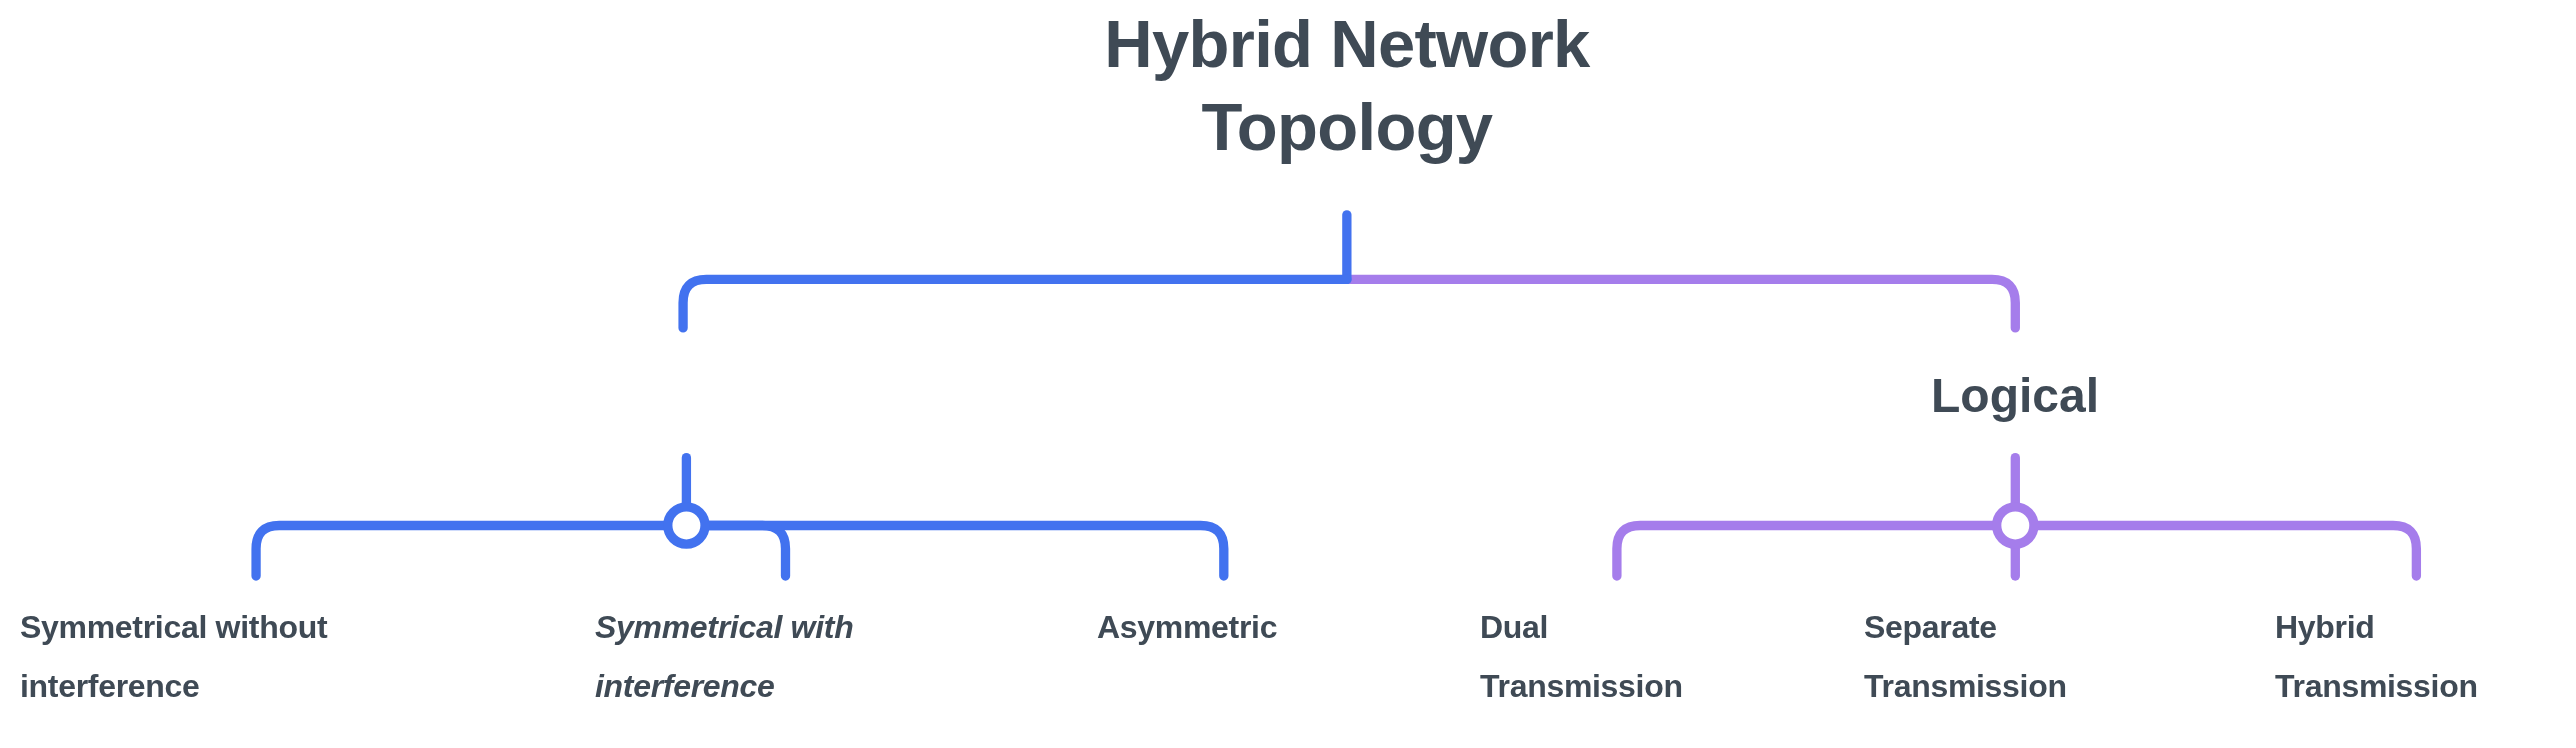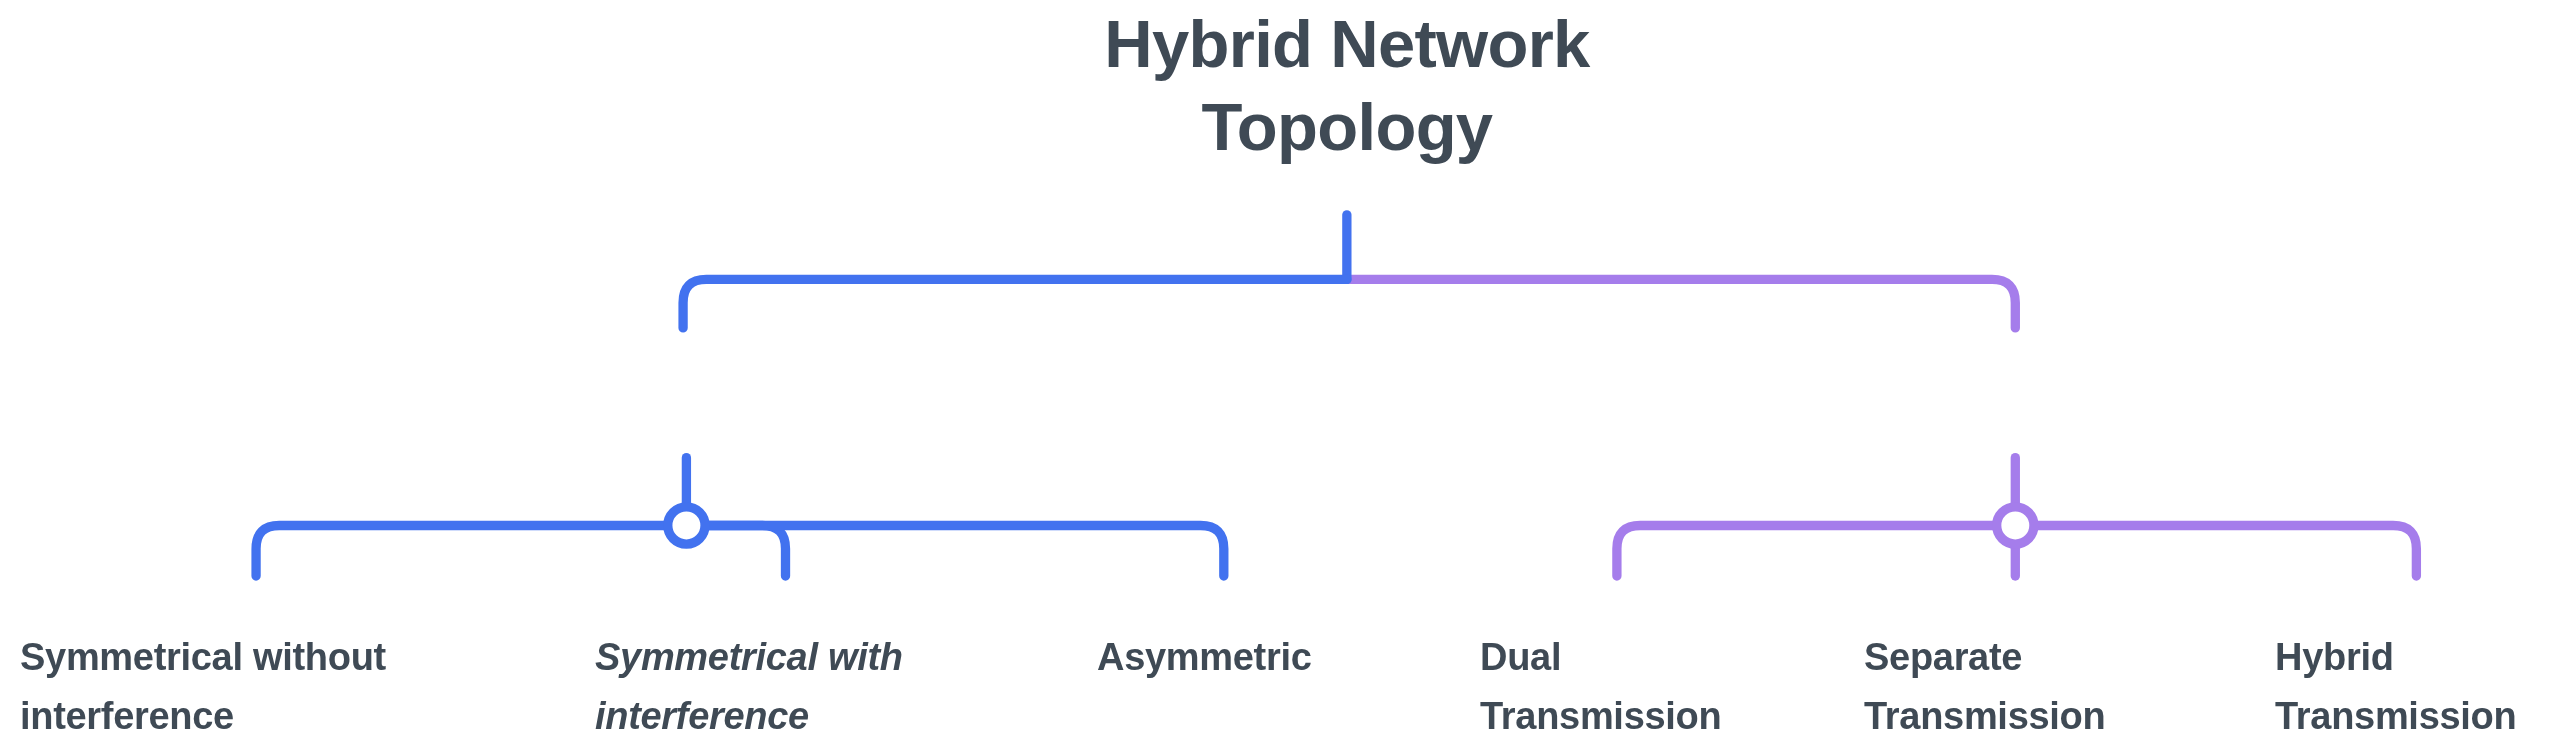--- a/index.html
+++ b/index.html
@@ -41,22 +41,22 @@
   .branch-label {
     top: 372px;
     transform: translateX(-50%);
     text-align: center;
     font-size: 48px;
     line-height: 48px;
   }
   .branch-label.physical { left: 686px; }
   .branch-label.logical  { left: 2015px; }
   .leaf {
-    top: 628px;
-    font-size: 38px;
+    top: 598px;
+    font-size: 32px;
     line-height: 59px;
     letter-spacing: -0.3px;
     text-align: left;
   }
   .leaf.l1 { left: 20px; }
   .leaf.l2 { left: 595px; font-style: italic; }
   .leaf.l3 { left: 1097px; }
   .leaf.l4 { left: 1480px; }
   .leaf.l5 { left: 1864px; }
   .leaf.l6 { left: 2275px; }
@@ -84,20 +84,21 @@
       <path d="M1032 790 L420 790 Q385 790 385 825 L385 866"></path>
       <path d="M1032 790 L1146 790 Q1181 790 1181 825 L1181 866"></path>
       <path d="M1032 790 L1805 790 Q1840 790 1840 825 L1840 866"></path>
       <circle cx="1032" cy="790" r="28" fill="#FFFFFF"></circle>
     </g>
   </svg>
 
   <div class="lbl title">Hybrid Network
 Topology</div>
 
+  <div class="lbl branch-label logical">Logical</div>
 
   <div class="lbl leaf l1">Symmetrical without
 interference</div>
   <div class="lbl leaf l2">Symmetrical with
 interference</div>
   <div class="lbl leaf l3">Asymmetric</div>
   <div class="lbl leaf l4">Dual
 Transmission</div>
   <div class="lbl leaf l5">Separate
 Transmission</div>

